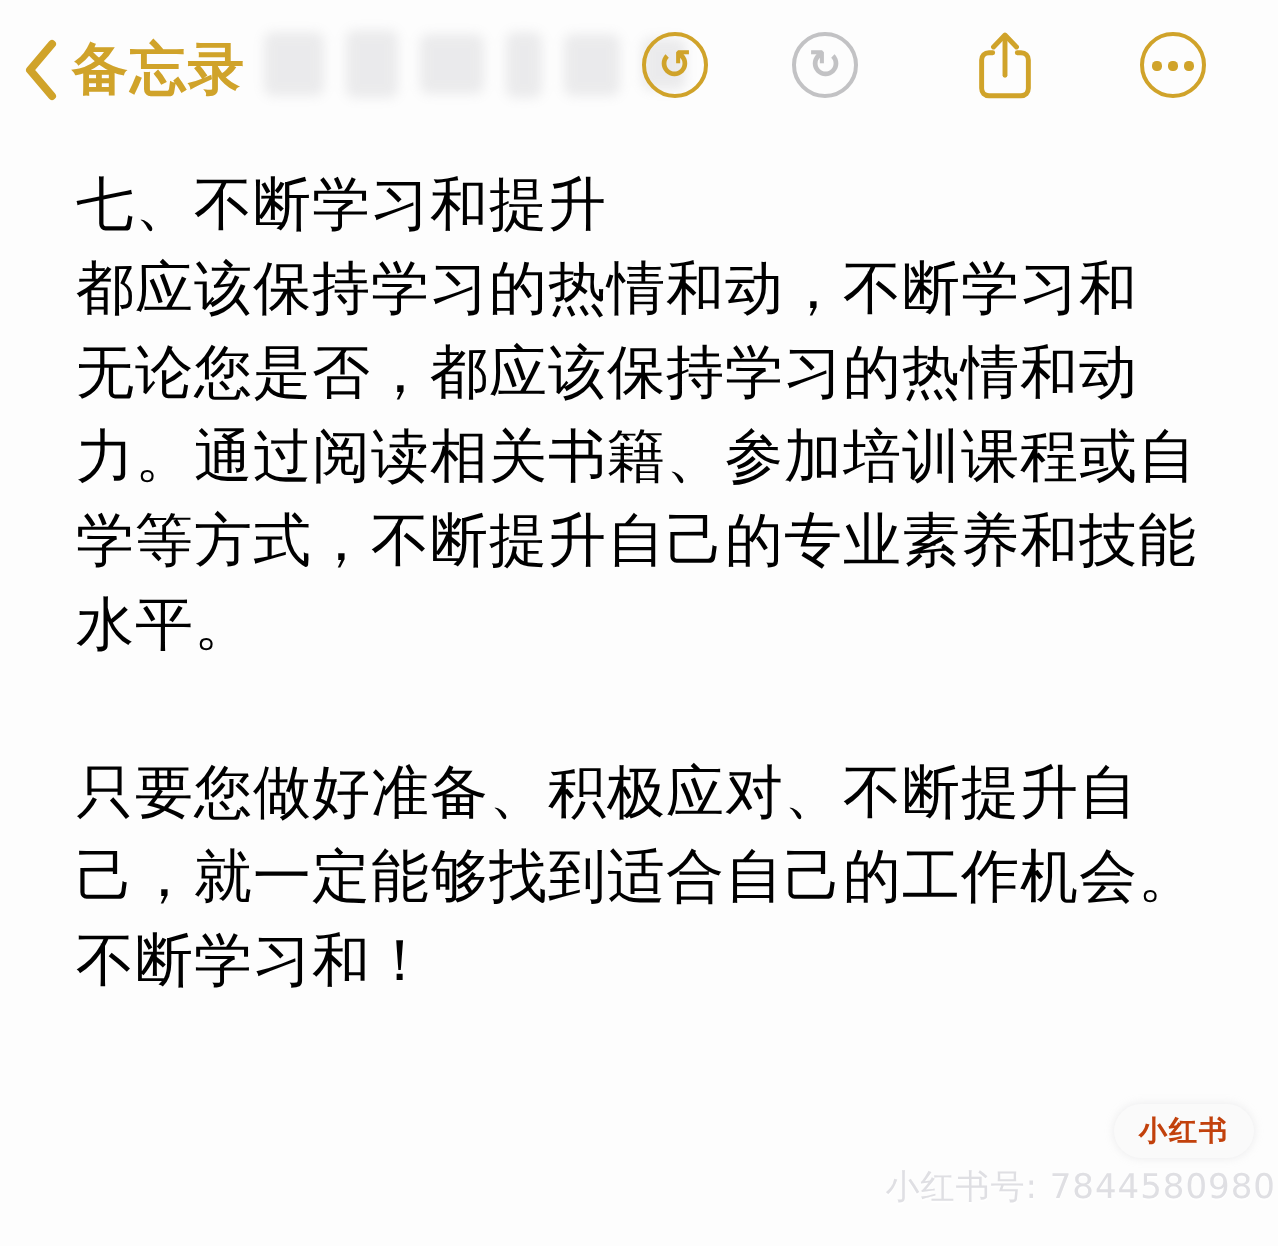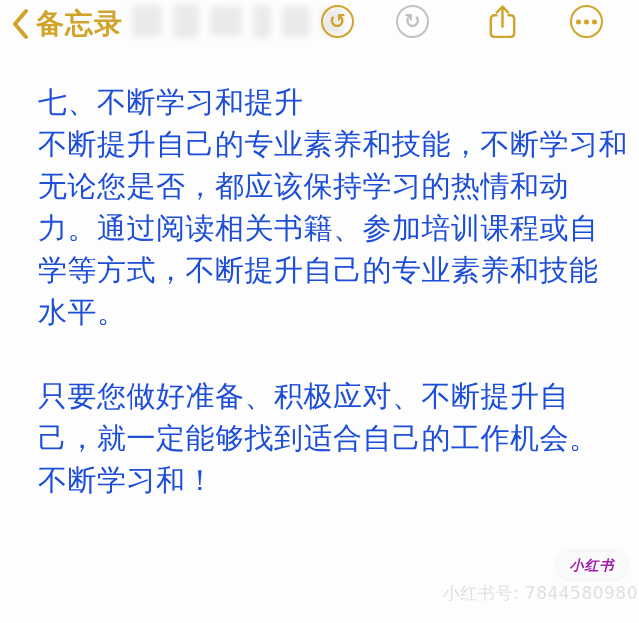--- a/index.html
+++ b/index.html
@@ -4,21 +4,21 @@
 <style>
   html,body{margin:0;padding:0;}
   body{
     width:639px;height:623px;overflow:hidden;
     font-family:"DejaVu Sans","Liberation Sans",sans-serif;
     background:#fdfdfd;
   }
   .screen{position:relative;width:639px;height:623px;background:#fdfdfd;overflow:hidden;}
 
   
-  .navbar{position:absolute;left:0;top:0;width:506px;height:54px;background:transparent;}
+  .navbar{position:absolute;left:0;top:11px;width:506px;height:54px;background:transparent;}
   .back-btn{position:absolute;left:10px;top:6px;display:flex;align-items:center;cursor:pointer;}
   .back-chevron{display:block;margin-right:6px;}
   .back-label{
     color:#d0a32a;font-size:28px;font-weight:600;letter-spacing:1px;line-height:36px;
   }
   .nav-icon-circle{
     position:absolute;top:5px;width:33px;height:33px;border-radius:50%;
     border:2.5px solid #d0a32a;box-sizing:border-box;
     display:flex;align-items:center;justify-content:center;
   }
@@ -44,36 +44,35 @@
   .ghost-marks i:nth-child(1){width:30px;height:32px;}
   .ghost-marks i:nth-child(2){width:26px;height:34px;}
   .ghost-marks i:nth-child(3){width:32px;height:30px;}
   .ghost-marks i:nth-child(4){width:18px;height:33px;}
   .ghost-marks i:nth-child(5){width:28px;height:31px;}
   .ghost-marks i:nth-child(6){width:22px;height:26px;}
 
   
   .note-content{
     position:absolute;left:38px;top:81px;width:576px;
-    color:#1d4ed8;cursor:text;
+    color:#000000;cursor:text;
   }
   .note-line{
     height:42px;line-height:42px;font-size:29px;letter-spacing:0.5px;
     white-space:nowrap;
   }
 
   
   .xhs-badge{
     position:absolute;left:557px;top:552px;width:70px;height:27px;
     background:#fafafa;border-radius:14px;
     box-shadow:0 0 5px rgba(185,185,190,0.28);
     display:flex;align-items:center;justify-content:center;
-    color:#a21caf;font-size:14px;font-weight:700;letter-spacing:1px;
+    color:#c2410c;font-size:14px;font-weight:700;letter-spacing:1px;
     pointer-events:none;
-    font-style:italic;
   }
   .xhs-account{
     position:absolute;left:438px;top:582px;width:200px;height:22px;
     text-align:right;font-size:17px;letter-spacing:0.5px;
     color:#dfdfe3;text-shadow:0 1px 0 rgba(255,255,255,0.9);
     white-space:nowrap;pointer-events:none;
   }
 </style>
 </head>
 <body>
@@ -119,21 +118,21 @@
       <span class="more-dots">
         <span></span>
           <span></span>
           <span></span>
       </span>
     </div>
   </div>
 
   <div class="note-content">
     <div class="note-line">七、不断学习和提升</div>
-    <div class="note-line">不断提升自己的专业素养和技能，不断学习和</div>
+    <div class="note-line">都应该保持学习的热情和动，不断学习和</div>
     <div class="note-line">无论您是否，都应该保持学习的热情和动</div>
     <div class="note-line">力。通过阅读相关书籍、参加培训课程或自</div>
     <div class="note-line">学等方式，不断提升自己的专业素养和技能</div>
     <div class="note-line">水平。</div>
     <div class="note-line"></div>
     <div class="note-line">只要您做好准备、积极应对、不断提升自</div>
     <div class="note-line">己，就一定能够找到适合自己的工作机会。</div>
     <div class="note-line">不断学习和！</div>
   </div>
 

